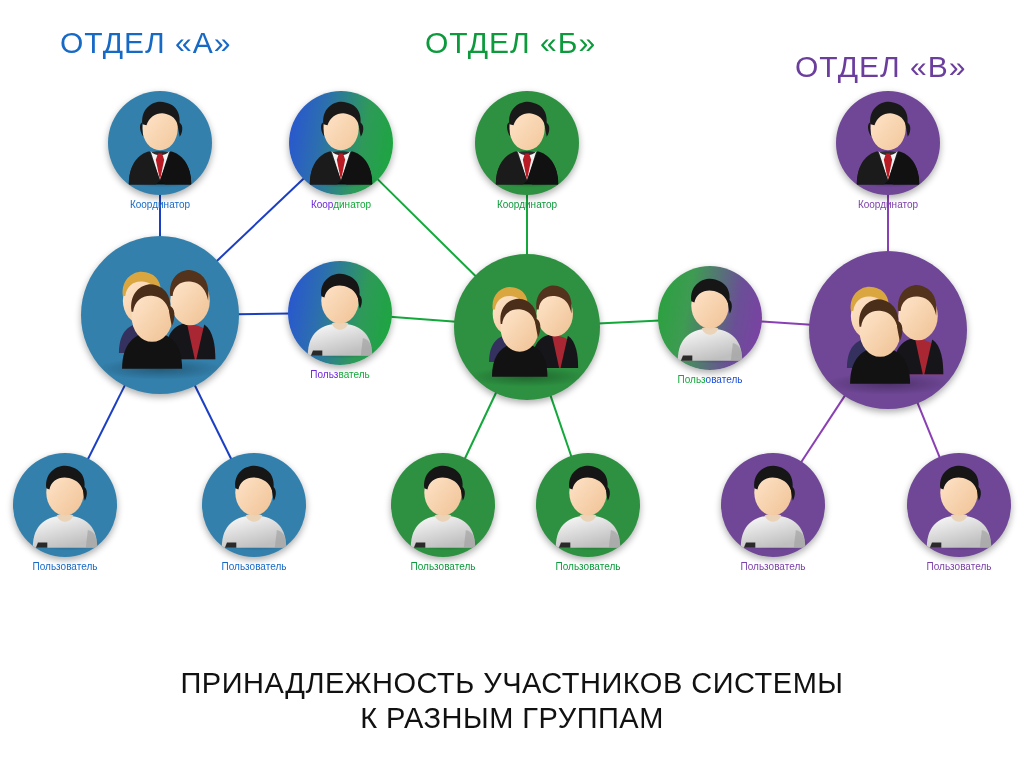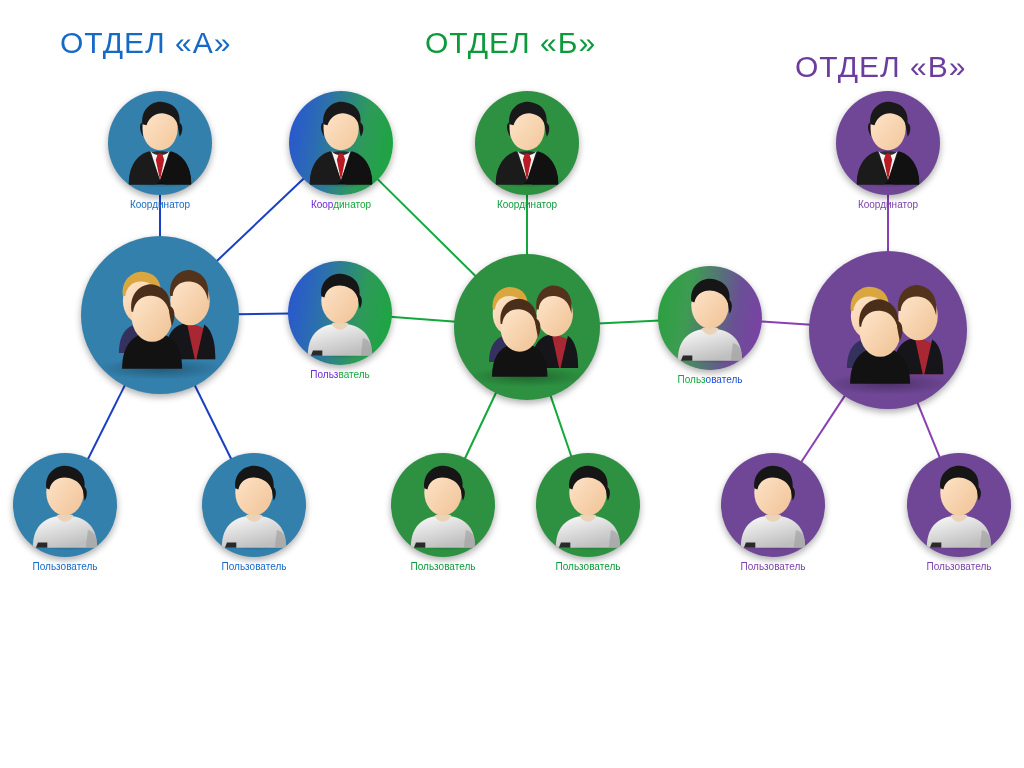--- a/index.html
+++ b/index.html
@@ -543,14 +543,18 @@
     <path d="M24 86 L33 86 L33 91 L22 91 Z" fill="#2a2a2a"></path>
     <ellipse cx="50" cy="38" rx="18" ry="22" fill="url(#skinU)"></ellipse>
     <path d="M32 34 C30 16 46 10 55 13 C70 17 70 30 68 38 C66 31 62 26 54 24 C45 22 37 26 35 35 Z" fill="#161616"></path>
     <path d="M67 32 C72 33 72 41 69 46 C68 41 67 36 67 32 Z" fill="#161616"></path>
   </svg>
         </div>
         <div class="label" style="top: 108px; color: rgb(123, 63, 168);">Пользователь</div>
       </div>
     </div>
 
+  <div class="caption" style="top:666px;">
+    <span class="ln">ПРИНАДЛЕЖНОСТЬ УЧАСТНИКОВ СИСТЕМЫ</span>
+    <span class="ln">К РАЗНЫМ ГРУППАМ</span>
+  </div>
 
 </div>
 
 </body></html>

